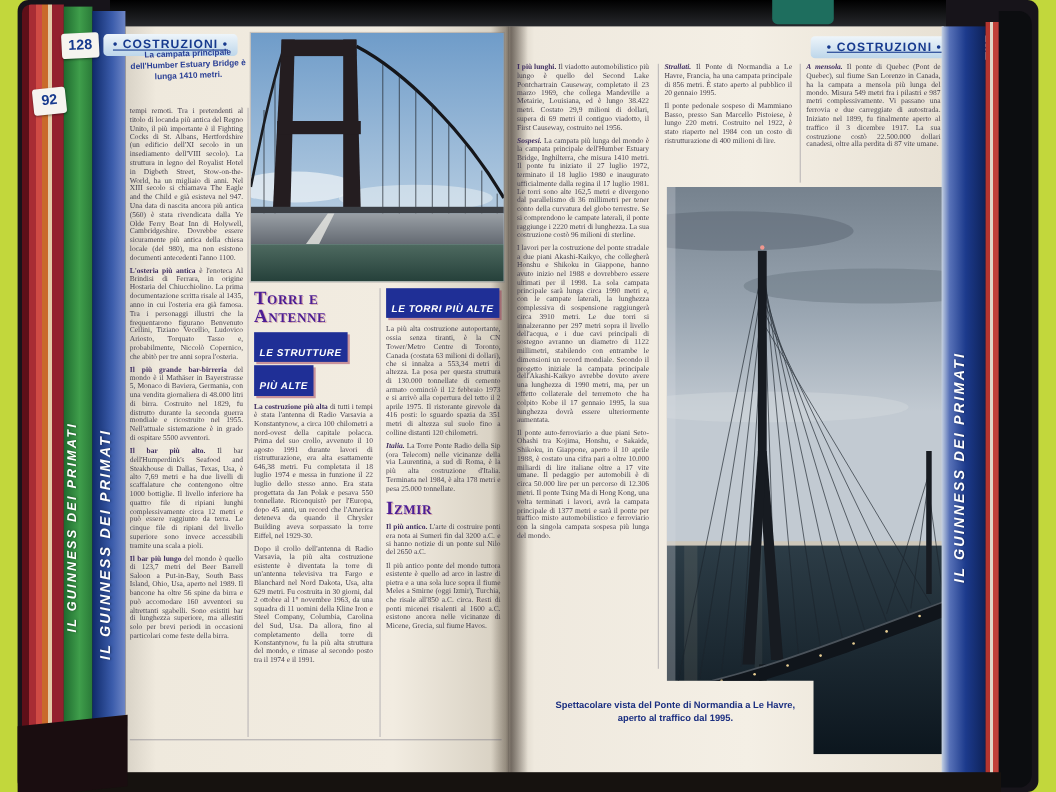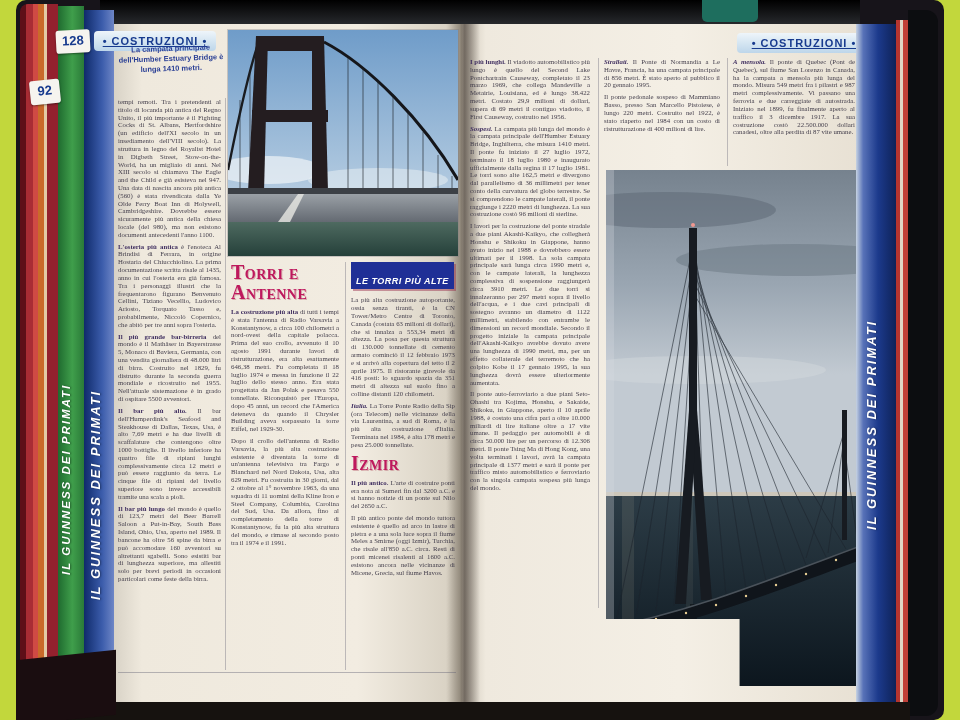--- a/index.html
+++ b/index.html
@@ -40,21 +40,21 @@
     text-shadow:0 1px 2px rgba(0,0,0,.4);}
   .page-tab{background:#f6f4ef;color:#173a8e;font:bold 13px/22px "Liberation Sans",sans-serif;
     text-align:center;border-radius:3px;box-shadow:0 1px 2px rgba(0,0,0,.45);}
   .header-band{background:linear-gradient(180deg,#eef5fa,#bdd6ea);color:#173a8e;
     font:bold 11px/20px "Liberation Sans",sans-serif;letter-spacing:1px;text-align:center;border-radius:4px;text-decoration:underline;}
   .bodytext{font:6.8px/1.15 "Liberation Serif",serif;color:#46414e;text-align:justify;}
   .bodytext p{margin:0 0 4px;}
   b.lead{color:#413061;}
   b.lead.it{font-style:italic;}
   .h-section{font-family:"Liberation Serif",serif;font-weight:bold;font-variant:small-caps;
-    color:#be185d;font-size:20px;line-height:1;letter-spacing:.5px;margin:0 0 6px;
+    color:#4c1d95;font-size:17px;line-height:1;letter-spacing:.5px;margin:0 0 6px;
     text-shadow:1px 1px 0 rgba(170,60,80,.35);}
   .badge{display:inline-block;background:#1f2f96;color:#fff;
     font:italic bold 9px/1.25 "Liberation Sans",sans-serif;padding:14px 5px 2px;
     letter-spacing:.5px;box-shadow:2px 2px 0 rgba(150,40,70,.45);margin:0 0 3px;}
   .photo-caption{color:#2a3f95;font:bold 7.5px/1.35 "Liberation Sans",sans-serif;text-align:center;}
   .bottom-caption{color:#1b2f80;font:bold 8.5px/1.3 "Liberation Sans",sans-serif;text-align:center;}
   .vrule{width:1px;background:rgba(90,90,110,.35);}
   .hrule{height:1px;background:rgba(90,90,110,.4);}
   .photo-frame{box-shadow:0 0 0 1px rgba(120,120,130,.35);}
 </style>
@@ -138,20 +138,24 @@
     <p><b class="lead">L'osteria più antica</b><span> è l'enoteca Al Brindisi di Ferrara, in origine Hostaria del Chiucchiolino. La prima documentazione scritta risale al 1435, anno in cui l'osteria era già famosa. Tra i personaggi illustri che la frequentarono figurano Benvenuto Cellini, Tiziano Vecellio, Ludovico Ariosto, Torquato Tasso e, probabilmente, Niccolò Copernico, che abitò per tre anni sopra l'osteria.</span></p>
     <p><b class="lead">Il più grande bar-birreria</b><span> del mondo è il Mathäser in Bayerstrasse 5, Monaco di Baviera, Germania, con una vendita giornaliera di 48.000 litri di birra. Costruito nel 1829, fu distrutto durante la seconda guerra mondiale e ricostruito nel 1955. Nell'attuale sistemazione è in grado di ospitare 5500 avventori.</span></p>
     <p><b class="lead">Il bar più alto.</b><span> Il bar dell'Humperdink's Seafood and Steakhouse di Dallas, Texas, Usa, è alto 7,69 metri e ha due livelli di scaffalature che contengono oltre 1000 bottiglie. Il livello inferiore ha quattro file di ripiani lunghi complessivamente circa 12 metri e può essere raggiunto da terra. Le cinque file di ripiani del livello superiore sono invece accessibili tramite una scala a pioli.</span></p>
     <p><b class="lead">Il bar più lungo</b><span> del mondo è quello di 123,7 metri del Beer Barrell Saloon a Put-in-Bay, South Bass Island, Ohio, Usa, aperto nel 1989. Il bancone ha oltre 56 spine da birra e può accomodare 160 avventori su altrettanti sgabelli. Sono esistiti bar di lunghezza superiore, ma allestiti solo per brevi periodi in occasioni particolari come feste della birra.</span></p>
   </div>
 
   <div class="abs vrule" style="left:225px;top:98px;height:572px;"></div>
 
   <div class="abs" style="left:231px;top:262px;width:108px;">
     <div class="h-section">Torri e Antenne</div>
+    <div>
+      <span class="badge">LE STRUTTURE</span><br>
+      <span class="badge">PIÙ ALTE</span>
+    </div>
     <div class="bodytext" style="margin-top:4px;">
       <p><b class="lead">La costruzione più alta</b><span> di tutti i tempi è stata l'antenna di Radio Varsavia a Konstantynow, a circa 100 chilometri a nord-ovest della capitale polacca. Prima del suo crollo, avvenuto il 10 agosto 1991 durante lavori di ristrutturazione, era alta esattamente 646,38 metri. Fu completata il 18 luglio 1974 e messa in funzione il 22 luglio dello stesso anno. Era stata progettata da Jan Polak e pesava 550 tonnellate. Riconquistò per l'Europa, dopo 45 anni, un record che l'America deteneva da quando il Chrysler Building aveva sorpassato la torre Eiffel, nel 1929-30.</span></p>
       <p><span>Dopo il crollo dell'antenna di Radio Varsavia, la più alta costruzione esistente è diventata la torre di un'antenna televisiva tra Fargo e Blanchard nel Nord Dakota, Usa, alta 629 metri. Fu costruita in 30 giorni, dal 2 ottobre al 1° novembre 1963, da una squadra di 11 uomini della Kline Iron e Steel Company, Columbia, Carolina del Sud, Usa. Da allora, fino al completamento della torre di Konstantynow, fu la più alta struttura del mondo, e rimase al secondo posto tra il 1974 e il 1991.</span></p>
     </div>
   </div>
 
   <div class="abs vrule" style="left:345px;top:262px;height:408px;"></div>
 
   <div class="abs" style="left:351px;top:262px;width:104px;">
     <span class="badge">LE TORRI PIÙ ALTE</span>
@@ -250,20 +254,21 @@
         <circle cx="110" cy="435" r="1.2"></circle>
           <circle cx="140" cy="426" r="1.2"></circle>
           <circle cx="170" cy="415" r="1.2"></circle>
         <circle cx="200" cy="404" r="1.2"></circle>
           <circle cx="230" cy="390" r="1.2"></circle>
       </g>
       <rect x="0" y="0" width="8" height="516" fill="#d8dce0" opacity=".3"></rect>
     </svg>
   </div>
 
+  <div class="abs bottom-caption" style="left:496px;top:636px;width:236px;">Spettacolare vista del Ponte di Normandia a Le Havre, aperto al traffico dal 1995.</div>
 
   <div class="abs right-sidebar"></div>
   <div class="abs vtext" style="left:864px;top:110px;height:420px;width:24px;">IL GUINNESS DEI PRIMATI</div>
   <div class="abs red-stripes"></div>
   <div class="abs black-edge"></div>
 
   <div class="abs bottom-band"></div>
   <div class="abs corner-wedge"></div>
 
 </div>

